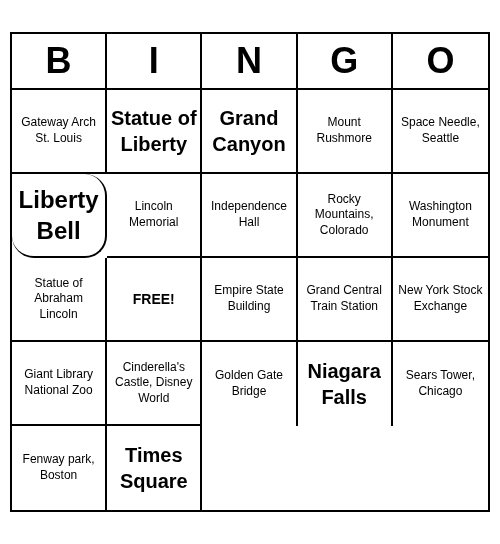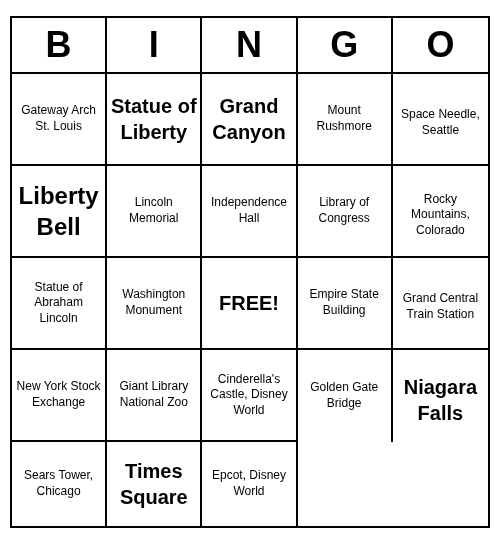--- a/index.html
+++ b/index.html
@@ -42,36 +42,36 @@
       display: flex;
       align-items: center;
       justify-content: center;
       text-align: center;
       padding: 8px 3px;
       font-size: 12px;
       line-height: 1.3;
     }
     .bingo-cell:nth-child(5n) {
       border-right: none;
-      margin-top: 8px;
     }
     .bingo-grid .bingo-cell:nth-last-child(-n+5) {
       border-bottom: none;
     }
     .bingo-cell.large-text {
       font-size: 20px;
       font-weight: bold;
     }
     .bingo-cell.free {
-      font-size: 20px;
+      font-size: 14px;
       font-weight: bold;
     }
     .bingo-cell.xl-text {
       font-size: 24px;
       font-weight: bold;
+      border-radius: 22px;
     }
   </style>
 </head>
 <body>
 
 <div class="bingo-card">
   <div class="bingo-header">
   <div class="bingo-letter">B</div>
       <div class="bingo-letter">I</div>
       <div class="bingo-letter">N</div>
@@ -80,29 +80,28 @@
     </div>
   <div class="bingo-grid">
   <div class="bingo-cell">Gateway Arch St. Louis</div>
       <div class="bingo-cell large-text">Statue of Liberty</div>
       <div class="bingo-cell large-text">Grand Canyon</div>
       <div class="bingo-cell">Mount Rushmore</div>
       <div class="bingo-cell">Space Needle, Seattle</div>
       <div class="bingo-cell xl-text">Liberty Bell</div>
       <div class="bingo-cell">Lincoln Memorial</div>
       <div class="bingo-cell">Independence Hall</div>
-      <div class="bingo-cell">Library of Congress</div>
       <div class="bingo-cell">Rocky Mountains, Colorado</div>
+      <div class="bingo-cell">Washington Monument</div>
       <div class="bingo-cell">Statue of Abraham Lincoln</div>
-      <div class="bingo-cell">Washington Monument</div>
       <div class="bingo-cell free">FREE!</div>
       <div class="bingo-cell">Empire State Building</div>
       <div class="bingo-cell">Grand Central Train Station</div>
       <div class="bingo-cell">New York Stock Exchange</div>
       <div class="bingo-cell">Giant Library National Zoo</div>
       <div class="bingo-cell">Cinderella's Castle, Disney World</div>
       <div class="bingo-cell">Golden Gate Bridge</div>
       <div class="bingo-cell large-text">Niagara Falls</div>
       <div class="bingo-cell">Sears Tower, Chicago</div>
+      <div class="bingo-cell">Fenway park, Boston</div>
       <div class="bingo-cell large-text">Times Square</div>
-      <div class="bingo-cell">Epcot, Disney World</div>
     </div>
 </div>
 
 </body></html>

